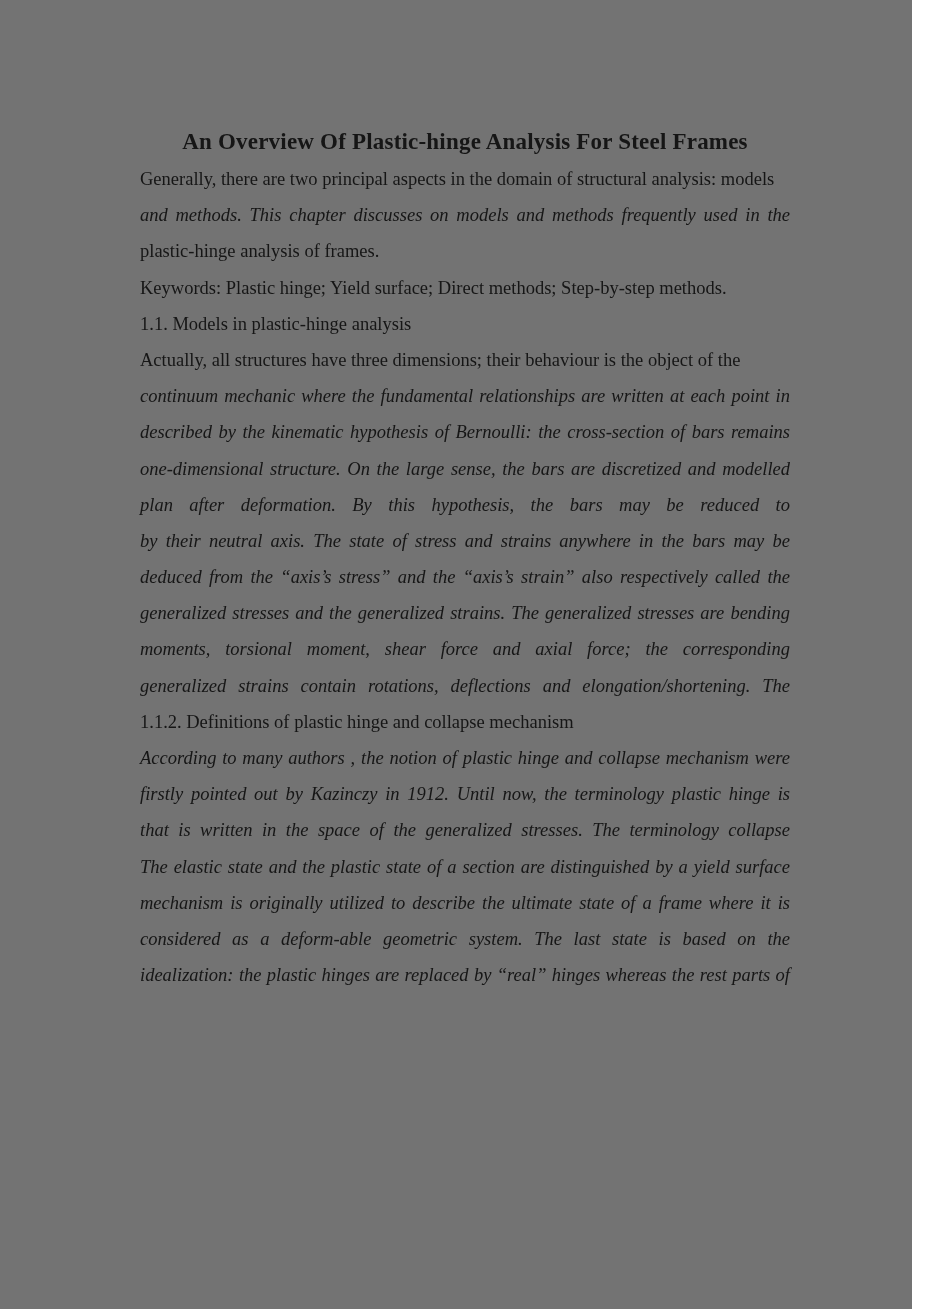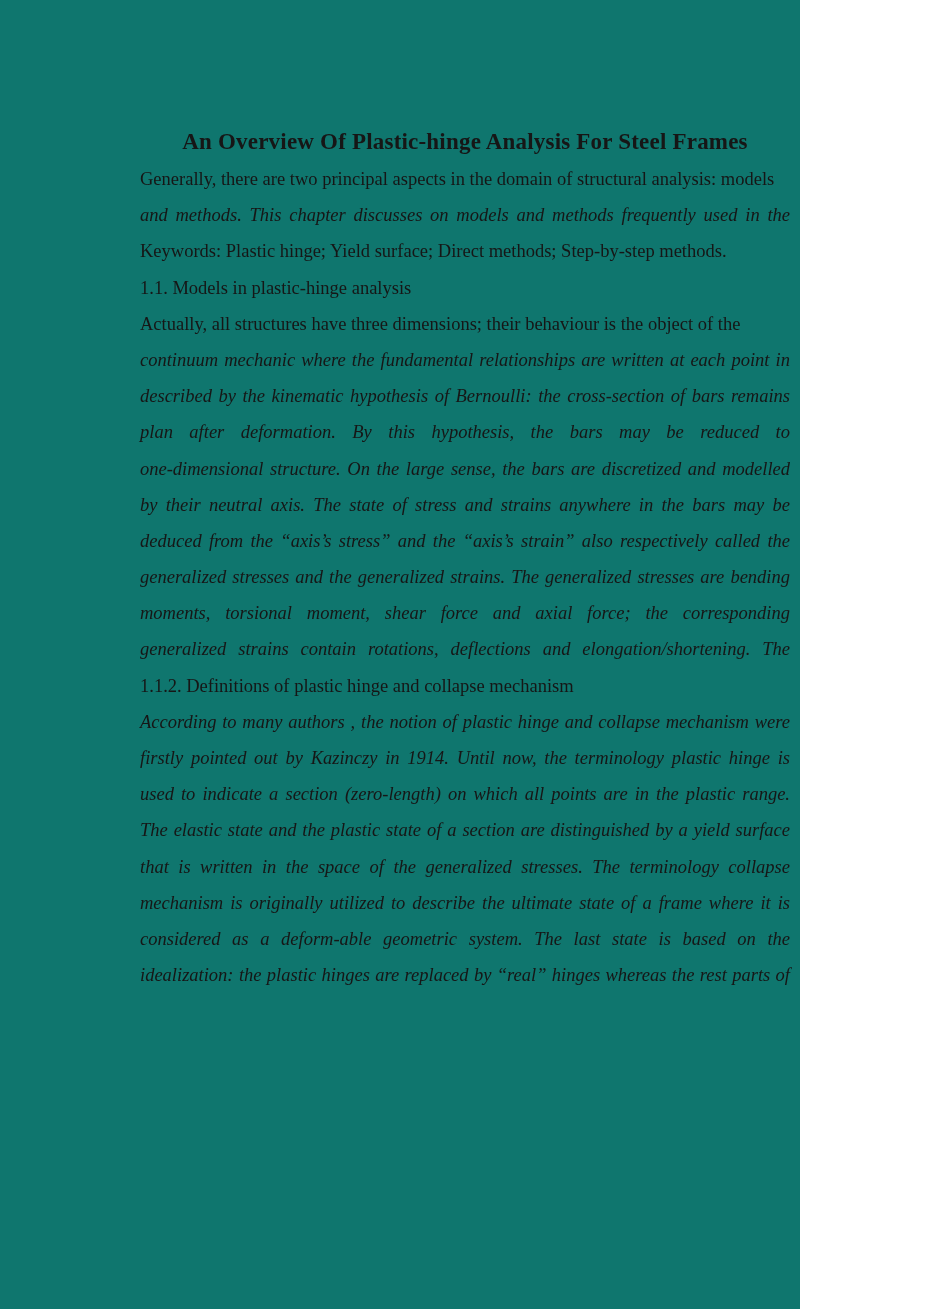--- a/index.html
+++ b/index.html
@@ -2,23 +2,23 @@
 <html><head>
 <meta charset="utf-8">
 <style>
   html, body {
     margin: 0;
     padding: 0;
     background: #ffffff;
   }
   .page {
     position: relative;
-    width: 800px;
+    width: 912px;
     height: 1309px;
-    background: #0f766e;
+    background: #737373;
     overflow: hidden;
     font-family: "Liberation Serif", "DejaVu Serif", serif;
     color: #161616;
   }
   .content {
     position: absolute;
     left: 140px;
     top: 122px;
     width: 650px;
   }
@@ -47,36 +47,36 @@
 </style>
 </head>
 <body>
 
 <div class="page">
   <div class="content">
     <h1 class="title">An Overview Of Plastic-hinge Analysis For Steel Frames</h1>
     <div id="document-body">
         <div class="line">Generally, there are two principal aspects in the domain of structural analysis: models</div>
         <div class="line stretch">and methods. This chapter discusses on models and methods frequently used in the</div>
+        <div class="line">plastic-hinge analysis of frames.</div>
         <div class="line">Keywords: Plastic hinge; Yield surface; Direct methods; Step-by-step methods.</div>
         <div class="line">1.1. Models in plastic-hinge analysis</div>
         <div class="line">Actually, all structures have three dimensions; their behaviour is the object of the</div>
         <div class="line stretch">continuum mechanic where the fundamental relationships are written at each point in</div>
         <div class="line stretch">described by the kinematic hypothesis of Bernoulli: the cross-section of bars remains</div>
+        <div class="line stretch">one-dimensional structure. On the large sense, the bars are discretized and modelled</div>
         <div class="line stretch">plan after deformation. By this hypothesis, the bars may be reduced to</div>
-        <div class="line stretch">one-dimensional structure. On the large sense, the bars are discretized and modelled</div>
         <div class="line stretch">by their neutral axis. The state of stress and strains anywhere in the bars may be</div>
         <div class="line stretch">deduced from the “axis’s stress” and the “axis’s strain” also respectively called the</div>
         <div class="line stretch">generalized stresses and the generalized strains. The generalized stresses are bending</div>
         <div class="line stretch">moments, torsional moment, shear force and axial force; the corresponding</div>
         <div class="line stretch">generalized strains contain rotations, deflections and elongation/shortening. The</div>
         <div class="line">1.1.2. Definitions of plastic hinge and collapse mechanism</div>
         <div class="line stretch">According to many authors , the notion of plastic hinge and collapse mechanism were</div>
-        <div class="line stretch">firstly pointed out by Kazinczy in 1914. Until now, the terminology plastic hinge is</div>
-        <div class="line stretch">used to indicate a section (zero-length) on which all points are in the plastic range.</div>
+        <div class="line stretch">firstly pointed out by Kazinczy in 1912. Until now, the terminology plastic hinge is</div>
+        <div class="line stretch">that is written in the space of the generalized stresses. The terminology collapse</div>
         <div class="line stretch">The elastic state and the plastic state of a section are distinguished by a yield surface</div>
-        <div class="line stretch">that is written in the space of the generalized stresses. The terminology collapse</div>
         <div class="line stretch">mechanism is originally utilized to describe the ultimate state of a frame where it is</div>
         <div class="line stretch">considered as a deform-able geometric system. The last state is based on the</div>
         <div class="line stretch">idealization: the plastic hinges are replaced by “real” hinges whereas the rest parts of</div>
       </div>
   </div>
 </div>
 
 </body></html>

